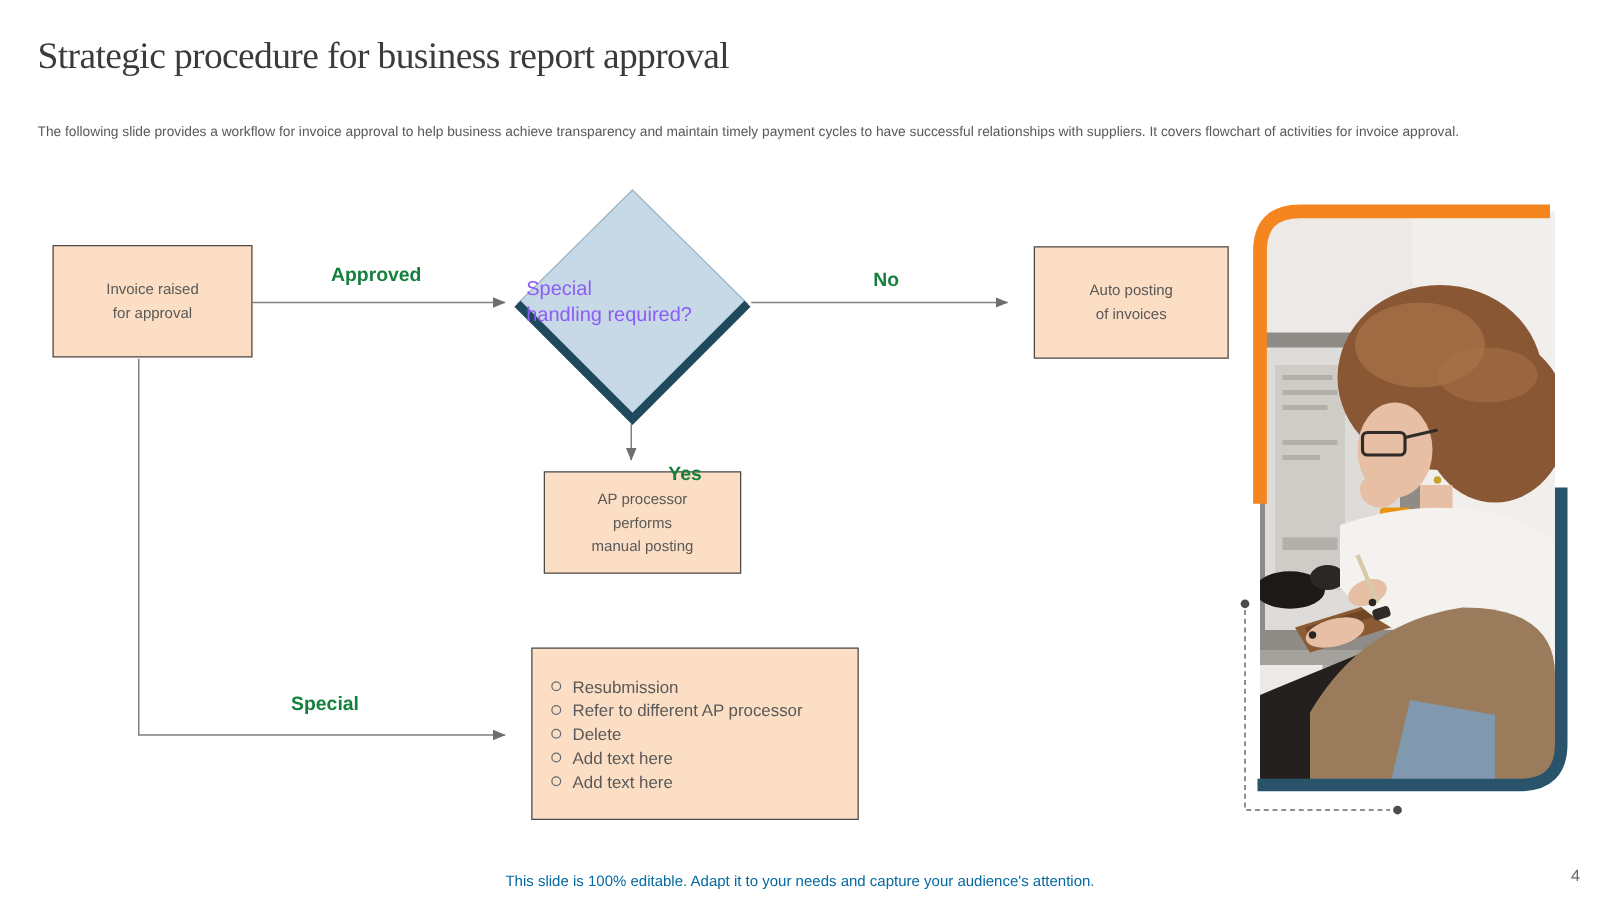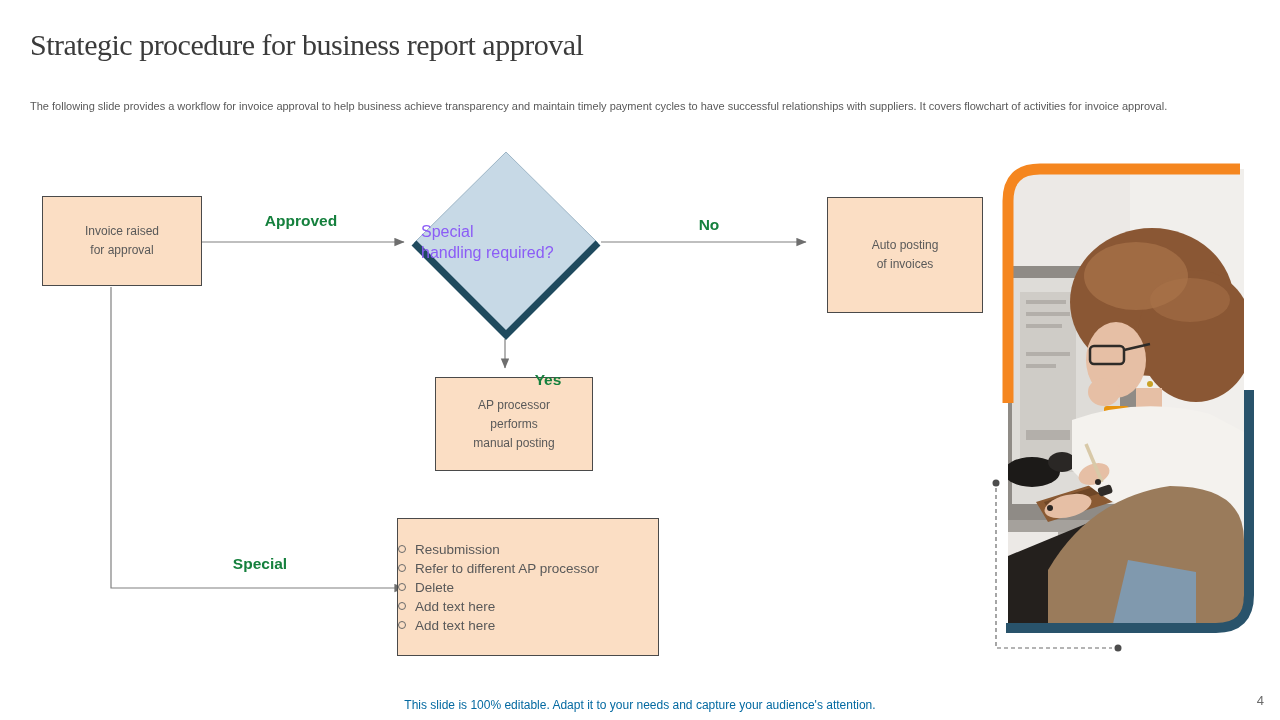--- a/index.html
+++ b/index.html
@@ -10,36 +10,36 @@
   
   .title{left:30px;top:28px;width:760px;font-family:"Liberation Serif",serif;
          font-size:30px;font-weight:400;color:#3b3b3b;letter-spacing:-0.5px;}
   .subtitle{left:30px;top:84px;width:1180px;font-size:11px;color:#595959;white-space:nowrap;margin-top:16px;}
 
   
   .fbox{background:#fbdec4;border:1px solid #4a4a4a;display:flex;align-items:center;
         justify-content:center;text-align:center;color:#595959;font-size:12px;
         line-height:19px;white-space:pre-line;box-sizing:border-box;margin-left:12px;}
   .box-invoice{left:30px;top:196px;width:160px;height:90px;}
-  .box-auto{left:815px;top:197px;width:156px;height:116px;}
-  .box-manual{left:423px;top:377px;width:158px;height:94px;}
+  .box-auto{left:815px;top:197px;width:156px;height:90px;}
+  .box-manual{left:423px;top:377px;width:158px;height:82px;}
 
   .diamond-label{left:421px;top:221px;width:170px;text-align:left;color:#8b5cf6;
                  font-size:16px;line-height:21px;white-space:pre-line;}
 
   .edge-label{font-size:15.5px;font-weight:bold;color:#15803d;text-align:center;width:120px;}
   .lbl-approved{left:241px;top:212px;}
   .lbl-no{left:649px;top:216px;}
   .lbl-yes{left:488px;top:347px;margin-top:24px;}
   .lbl-rejected{left:200px;top:555px;}
 
   
-  .box-list{left:397px;top:518px;width:262px;height:138px;background:#fbdec4;
+  .box-list{left:425px;top:518px;width:262px;height:138px;background:#fbdec4;
             border:1px solid #4a4a4a;box-sizing:border-box;display:flex;
-            flex-direction:column;justify-content:center;}
+            flex-direction:column;justify-content:center;padding-left:15px;}
   .box-list ul{list-style:none;margin:0;padding:0;}
   .box-list li{display:flex;align-items:center;font-size:13.5px;color:#595959;
                line-height:19px;height:19px;}
   .bullet{width:6px;height:6px;border:1.2px solid #6a6a6a;border-radius:50%;
           margin-right:9px;flex:0 0 auto;}
 
   
   .footer{left:0;right:0;top:698px;text-align:center;font-size:12px;color:#0369a1;}
   .pagenum{right:16px;top:693px;font-size:13px;color:#6b6b6b;}
 

